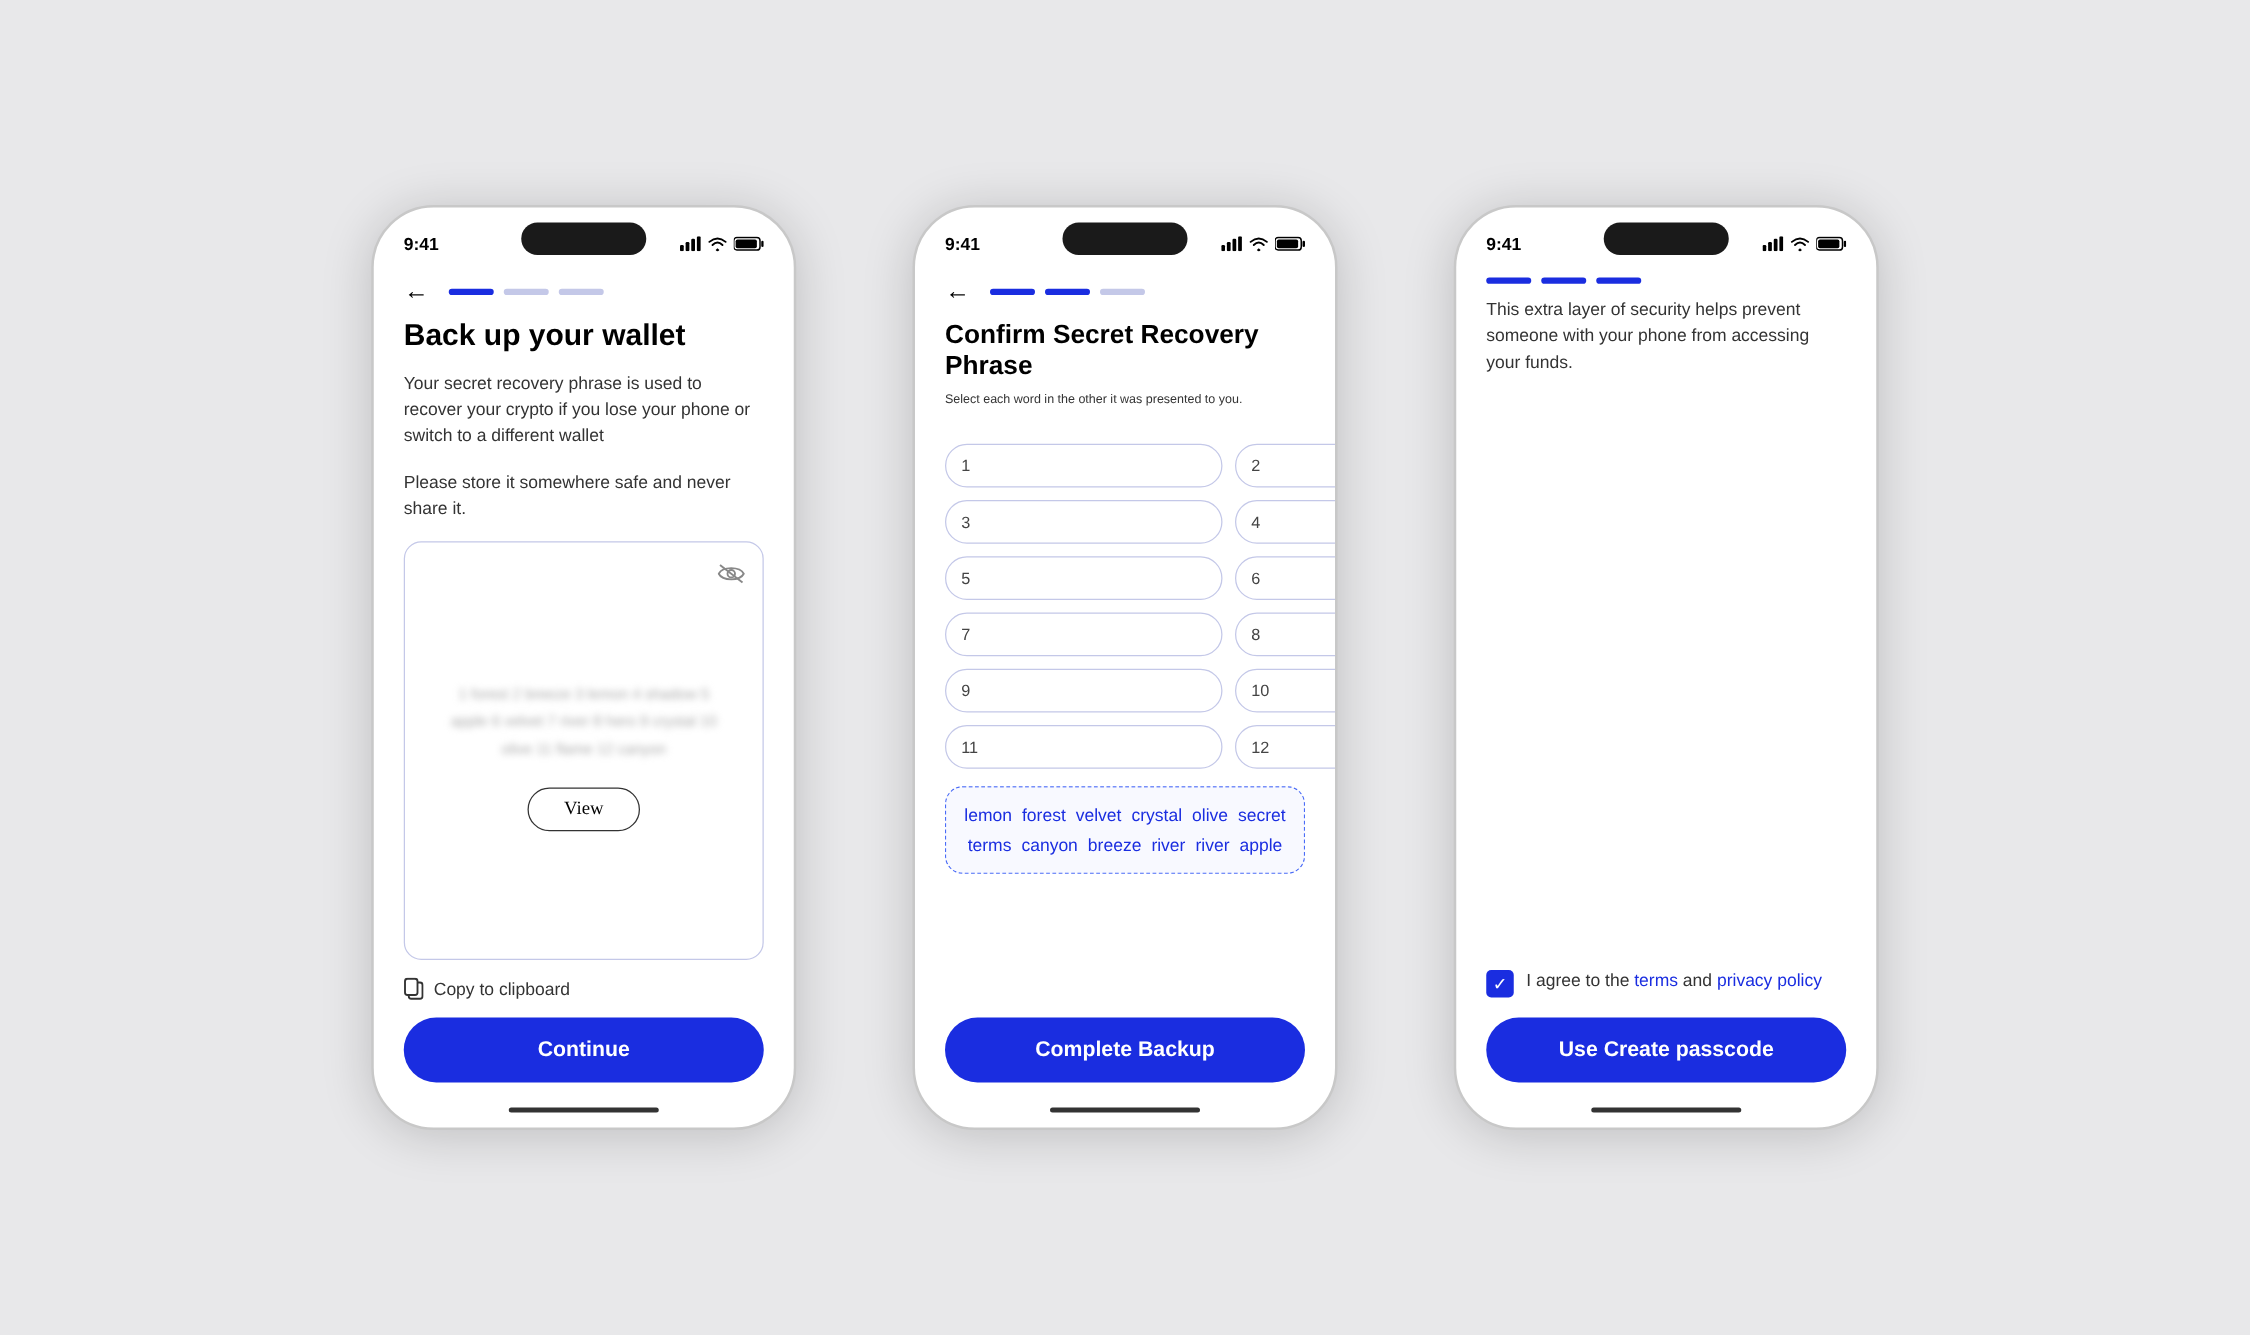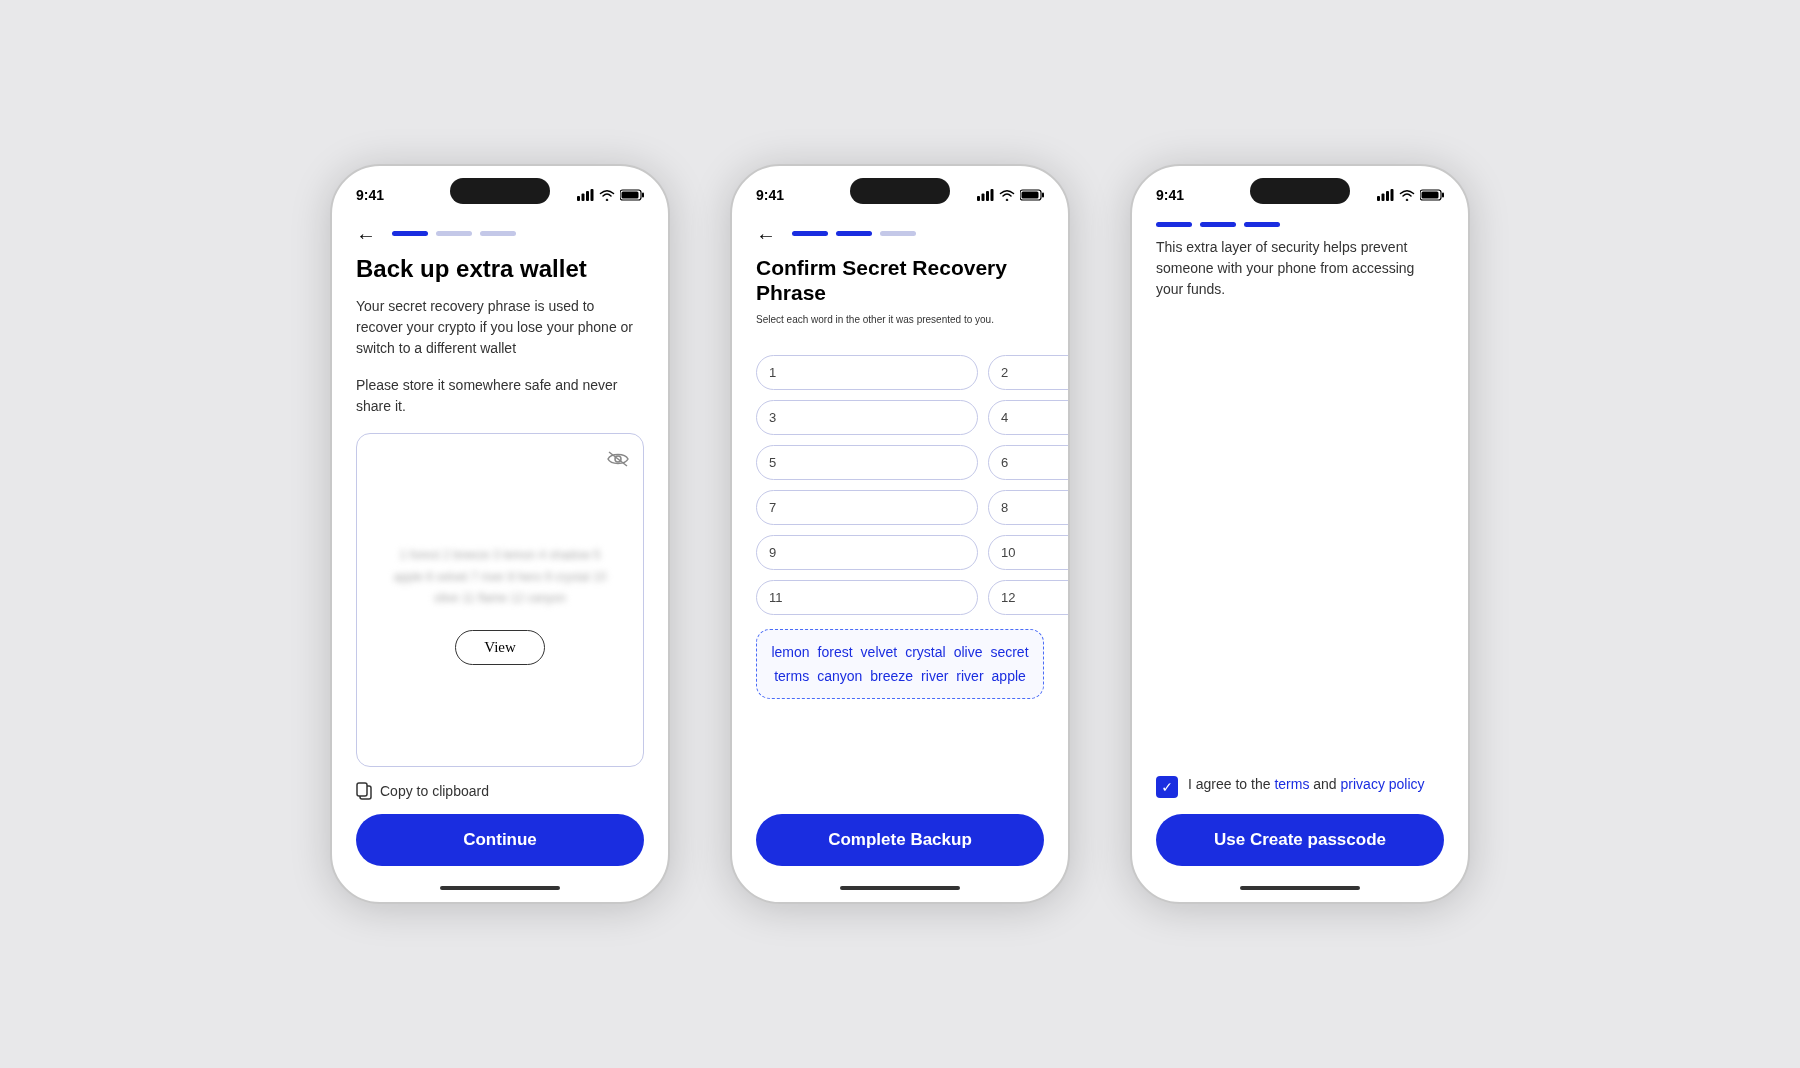--- a/index.html
+++ b/index.html
@@ -7,21 +7,21 @@
       background: #e8e8ea;
       display: flex;
       justify-content: center;
       align-items: center;
       min-height: 1068px;
       width: 1800px;
       font-family: -apple-system, BlinkMacSystemFont, 'SF Pro Display', 'Helvetica Neue', Arial, sans-serif;
     }
     .phones-container {
       display: flex;
-      gap: 60px;
+      gap: 93px;
       align-items: center;
       justify-content: center;
       padding: 40px;
     }
     .phone {
       width: 340px;
       height: 740px;
       background: #ffffff;
       border-radius: 50px;
       border: 2px solid #c8c8c8;
@@ -333,21 +333,21 @@
     </div>
     <div class="phone-content">
       <div class="nav-bar">
         <span class="back-arrow">←</span>
         <div class="progress-dots">
           <div class="progress-dot dot-active"></div>
           <div class="progress-dot dot-inactive"></div>
           <div class="progress-dot dot-inactive"></div>
         </div>
       </div>
-      <div class="screen1-title">Back up extra wallet</div>
+      <div class="screen1-title">Back up your wallet</div>
       <div class="screen1-desc">Your secret recovery phrase is used to recover your crypto if you lose your phone or switch to a different wallet</div>
       <div class="screen1-desc2">Please store it somewhere safe and never share it.</div>
       <div class="phrase-box">
         <span class="eye-icon">
           <svg width="22" height="16" viewBox="0 0 22 16" fill="none">
             <path d="M1 8 C4 2 18 2 21 8 C18 14 4 14 1 8Z" stroke="#888" stroke-width="1.5" fill="none"></path>
             <circle cx="11" cy="8" r="3" stroke="#888" stroke-width="1.5" fill="none"></circle>
             <line x1="2" y1="1" x2="20" y2="15" stroke="#888" stroke-width="1.5"></line>
           </svg>
         </span>

